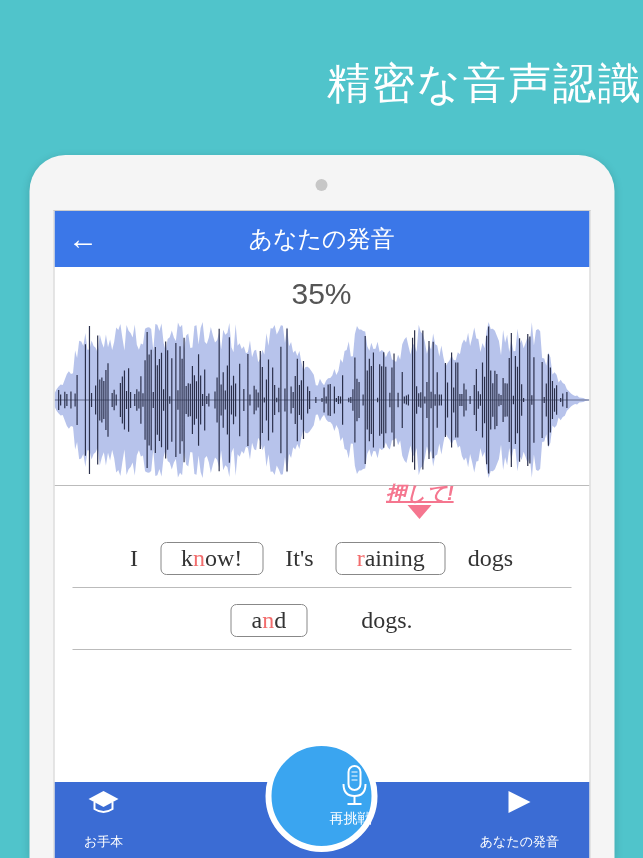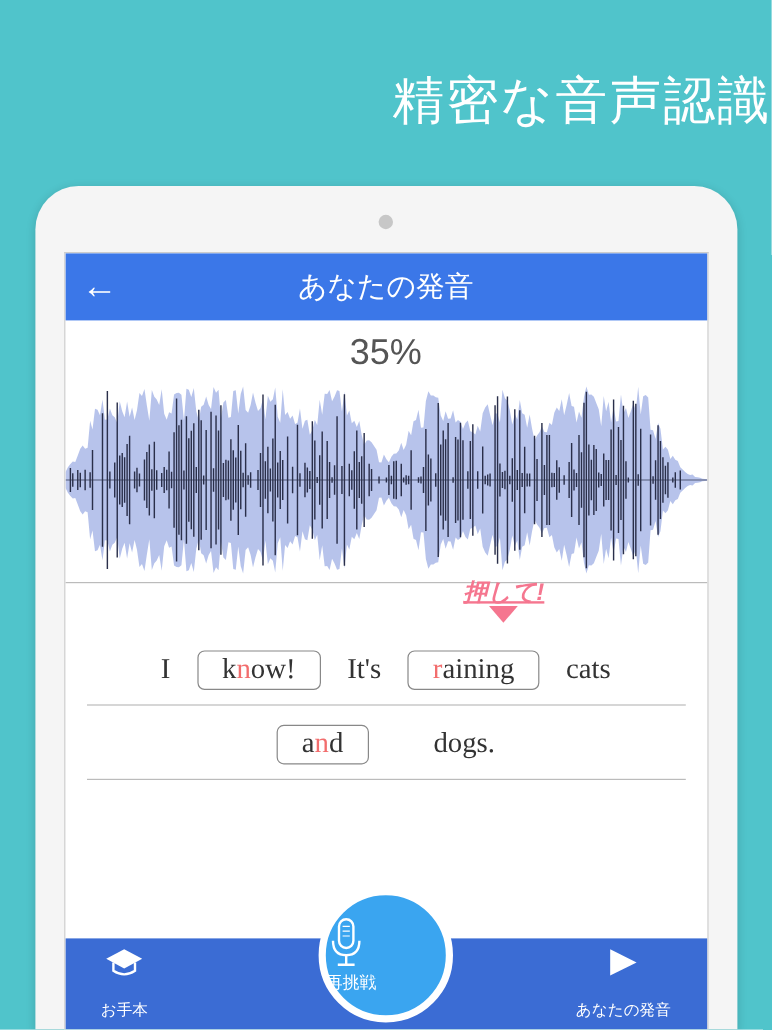--- a/index.html
+++ b/index.html
@@ -154,21 +154,21 @@
   left: 50%;
   transform: translateX(-50%);
   bottom: 6px;
   width: 112px;
   height: 112px;
   background: #3aa5f0;
   border: 6px solid #fff;
   border-radius: 50%;
   display: flex;
   flex-direction: column;
-  align-items: flex-start;
+  align-items: flex-end;
   justify-content: center;
   cursor: pointer;
   color: #fff;
 }
 .mic-label { font-size: 14px; margin-top: 2px; }
 </style>
 </head>
 <body>
 
 <div class="promo-title">精密な音声認識</div>
@@ -197,21 +197,21 @@
     <div class="sentence-area">
       <div class="tooltip">
         <div class="tooltip-text">押して!</div>
         <div class="tooltip-arrow"></div>
       </div>
       <div class="line" id="line1">
           <span class="word">I</span>
           <span class="boxed">k<span class="hl">n</span>ow!</span>
           <span class="word">It's</span>
           <span class="boxed"><span class="hl">r</span>aining</span>
-          <span class="word">cats</span>
+          <span class="word">dogs</span>
         </div>
       <div class="line" id="line2" style="gap:54px;">
           <span class="boxed">a<span class="hl">n</span>d</span>
           <span class="word">dogs.</span>
         </div>
     </div>
 
     <div class="bottom-bar">
       <div class="bar-btn">
         <svg width="34" height="26" viewBox="0 0 34 26">

